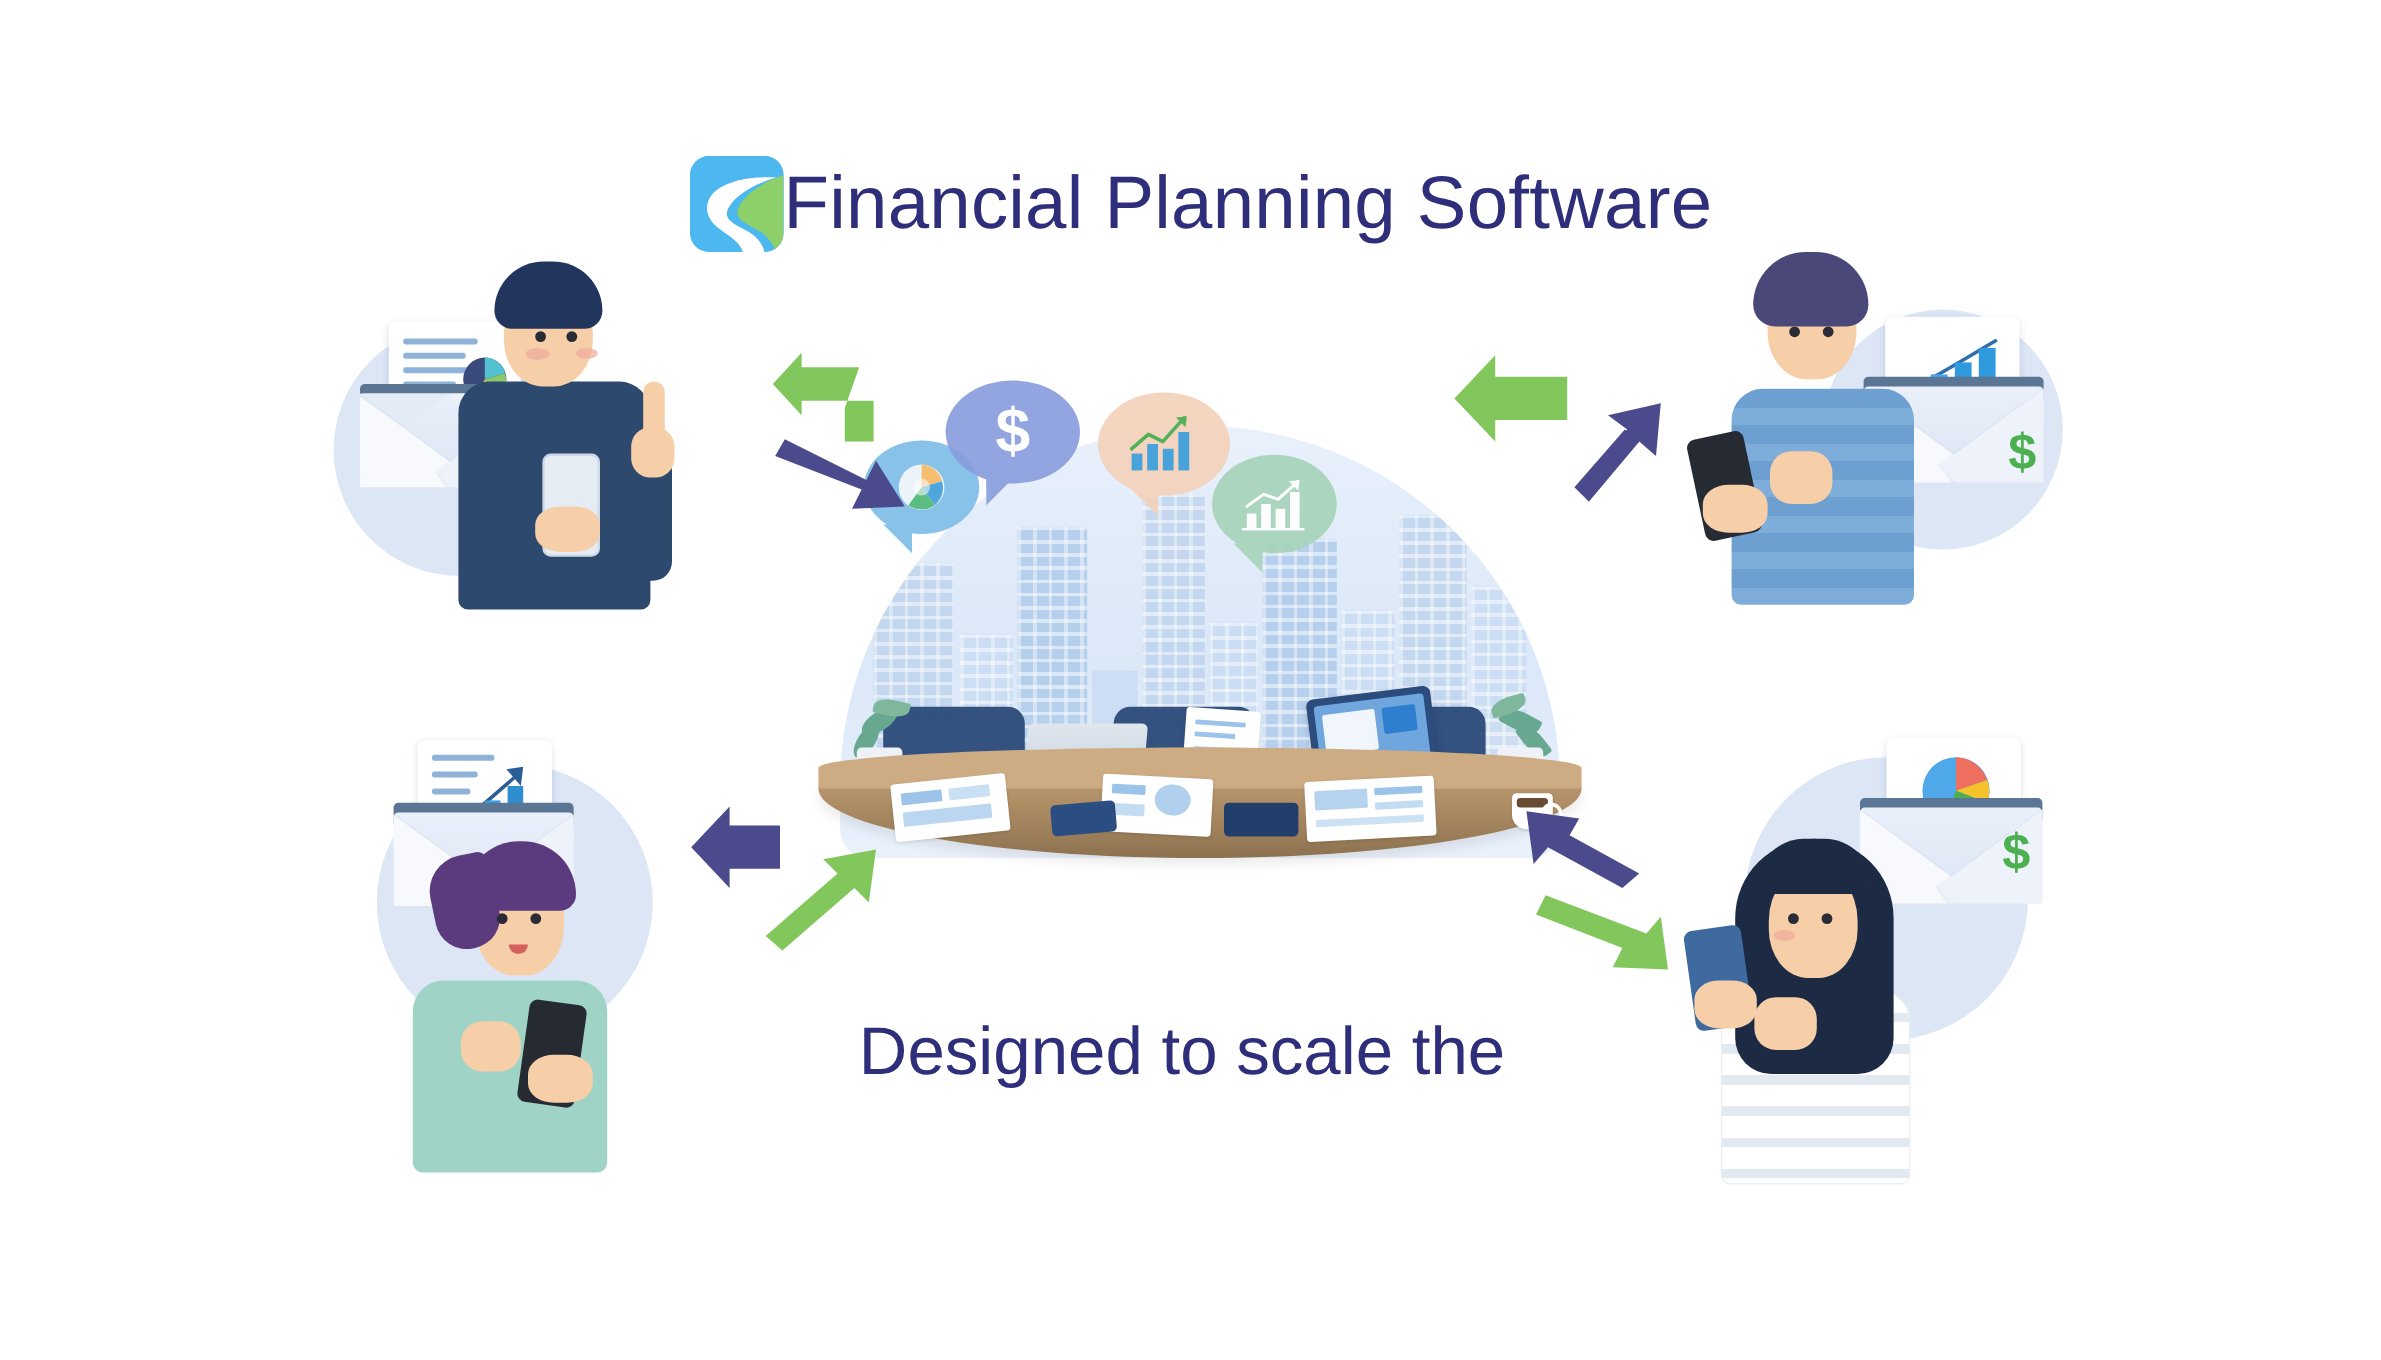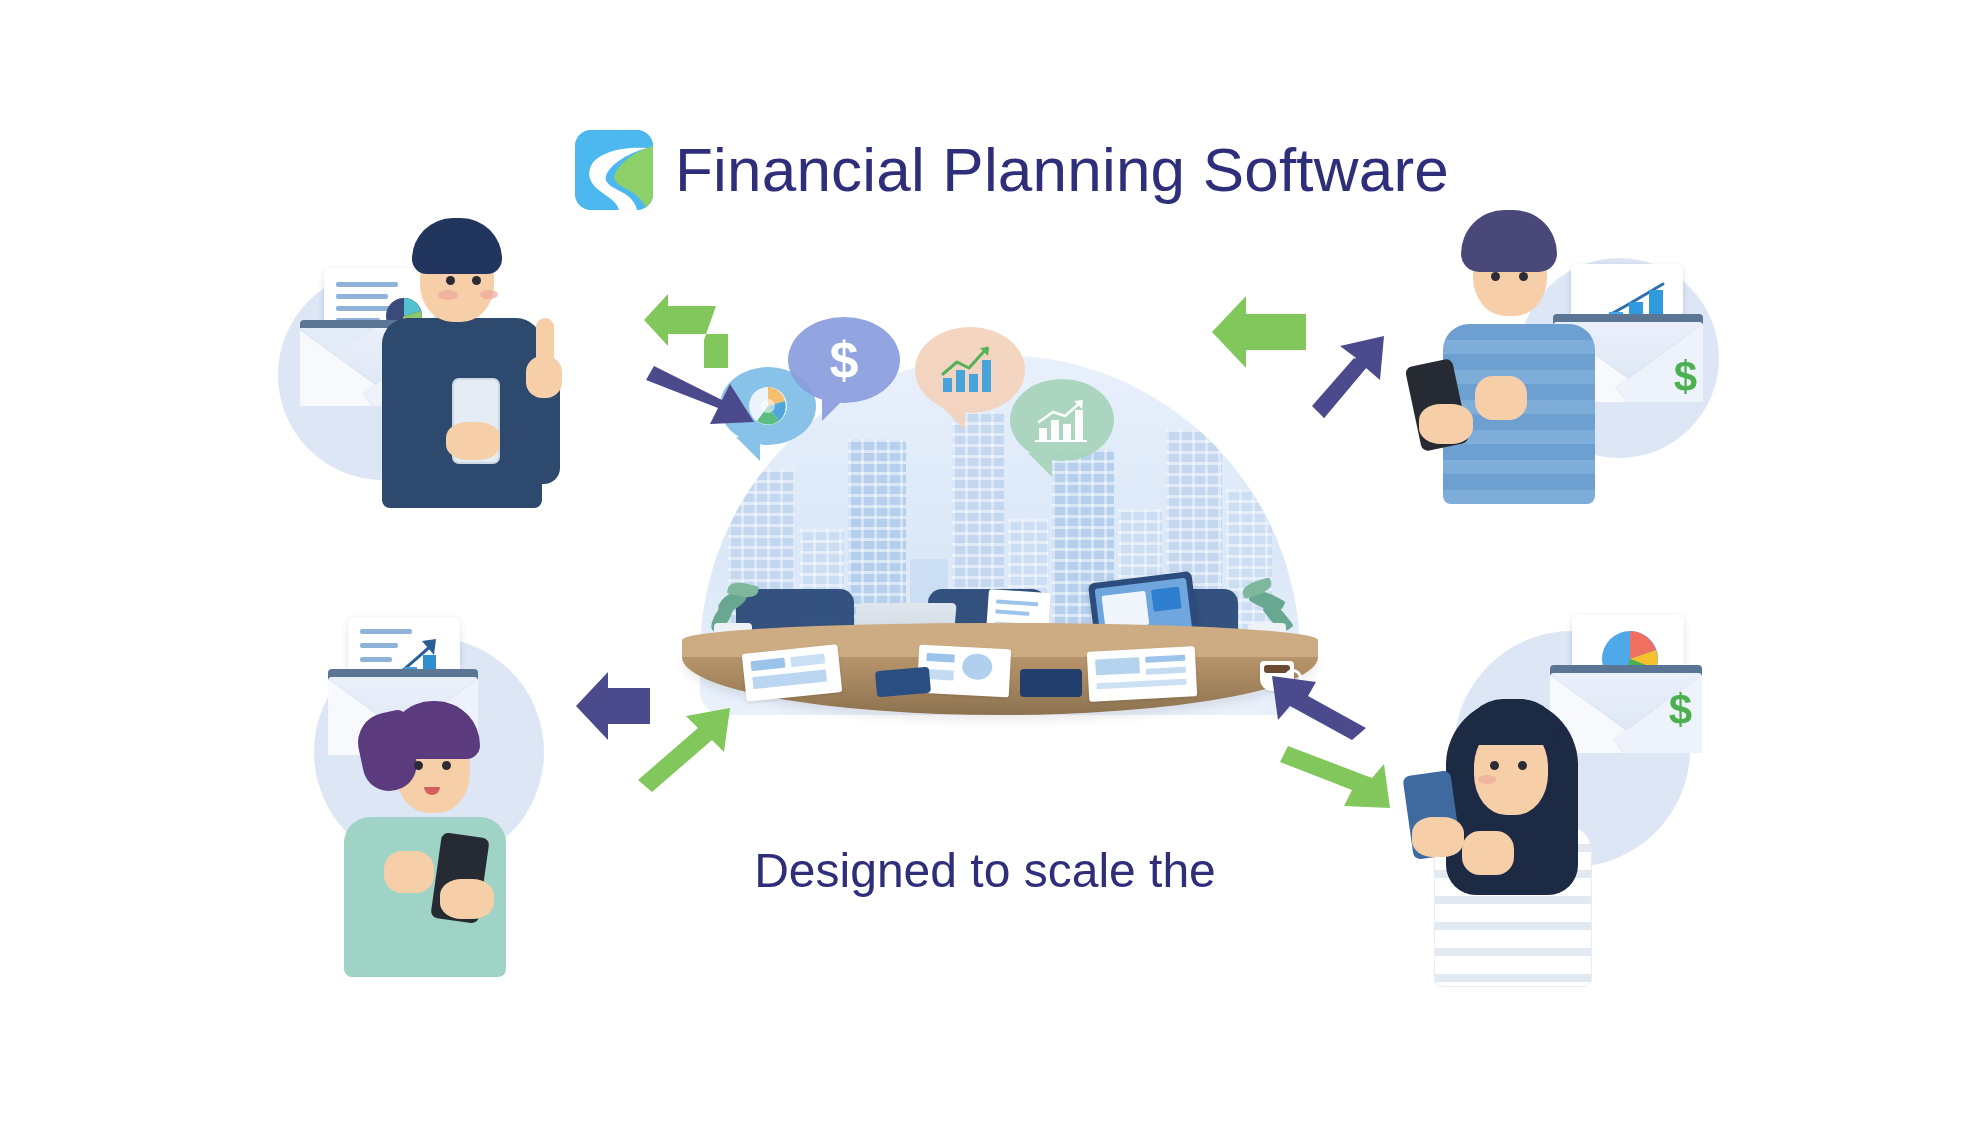--- a/index.html
+++ b/index.html
@@ -2,28 +2,28 @@
 <html><head>
 <meta charset="utf-8">
 <style>
   html,body{margin:0;padding:0;background:#ffffff;}
   body{width:1984px;height:1133px;position:relative;overflow:hidden;
        font-family:"Liberation Sans","DejaVu Sans",sans-serif;}
 
   .stage{position:absolute;inset:0;background:#ffffff;}
 
   
-  .header{position:absolute;left:575px;top:130px;display:flex;align-items:center;gap:22px;}
+  .header{position:absolute;left:575px;top:130px;display:flex;align-items:center;}
   .logo-mark{width:78px;height:80px;border-radius:16px;background:#4db7f0;position:relative;overflow:hidden;flex:none;}
   .logo-mark svg{position:absolute;inset:0;}
   .brand-title{font-size:62px;line-height:1;color:#2e2e7a;letter-spacing:0.2px;white-space:nowrap;}
 
   
   .tagline{position:absolute;left:0;right:14px;top:840px;text-align:center;
-           color:#2e2e7a;font-size:48px;line-height:1.28;}
+           color:#2e2e7a;font-size:56px;line-height:1.28;}
   .tagline span{display:block;}
 
   
   .center-scene{position:absolute;left:660px;top:275px;width:680px;height:440px;}
   .scene-dome{position:absolute;left:40px;top:80px;width:600px;height:360px;
               background:linear-gradient(180deg,#e8f0fb 0%,#dbe8f8 55%,#eaf1fb 100%);
               border-radius:300px 300px 24px 24px;overflow:hidden;}
   .sky-b{position:absolute;bottom:36px;background:#c9dcf2;opacity:.85;border-radius:2px;}
   .sky-b.l{background:#bfd4ee;}
   .sky-b.d{background:#aecbea;}

